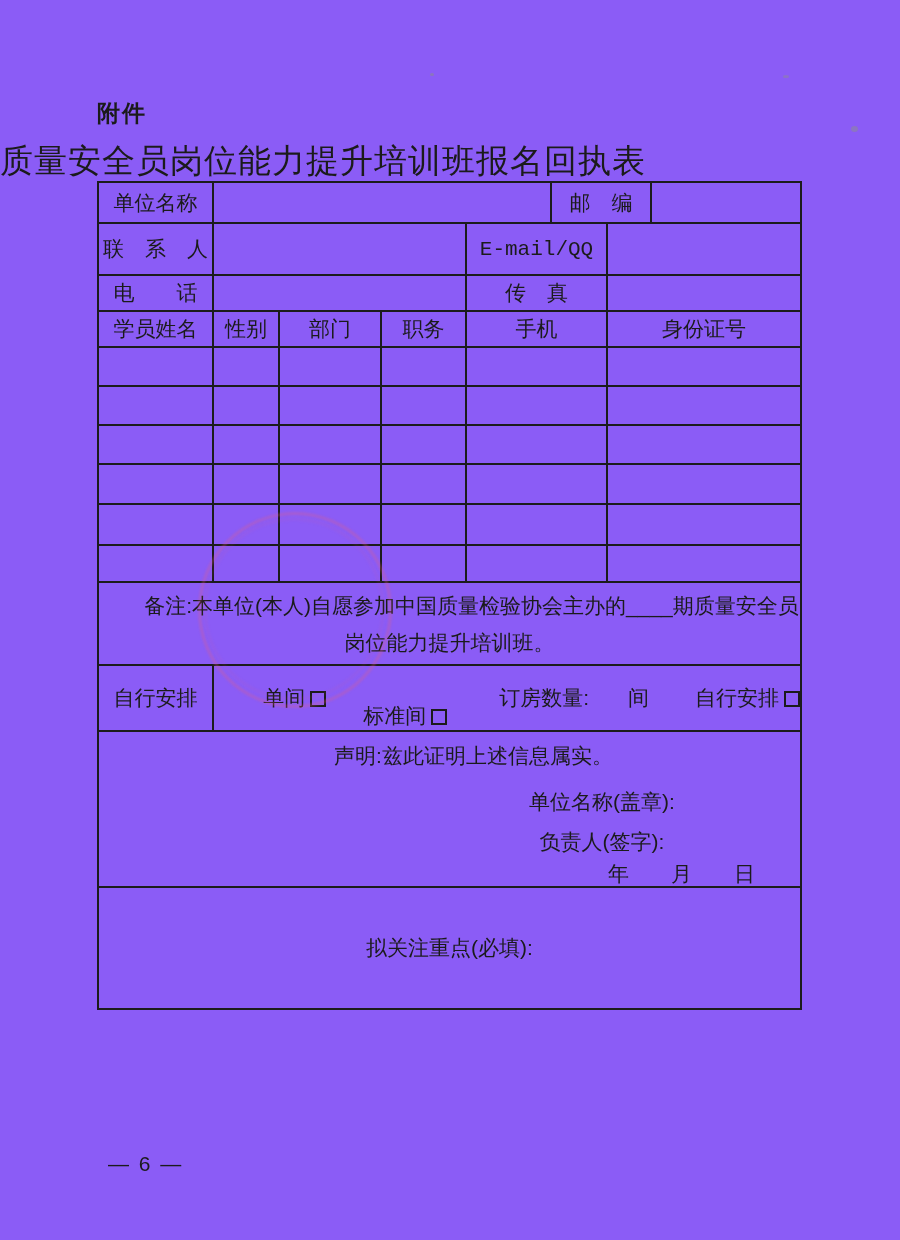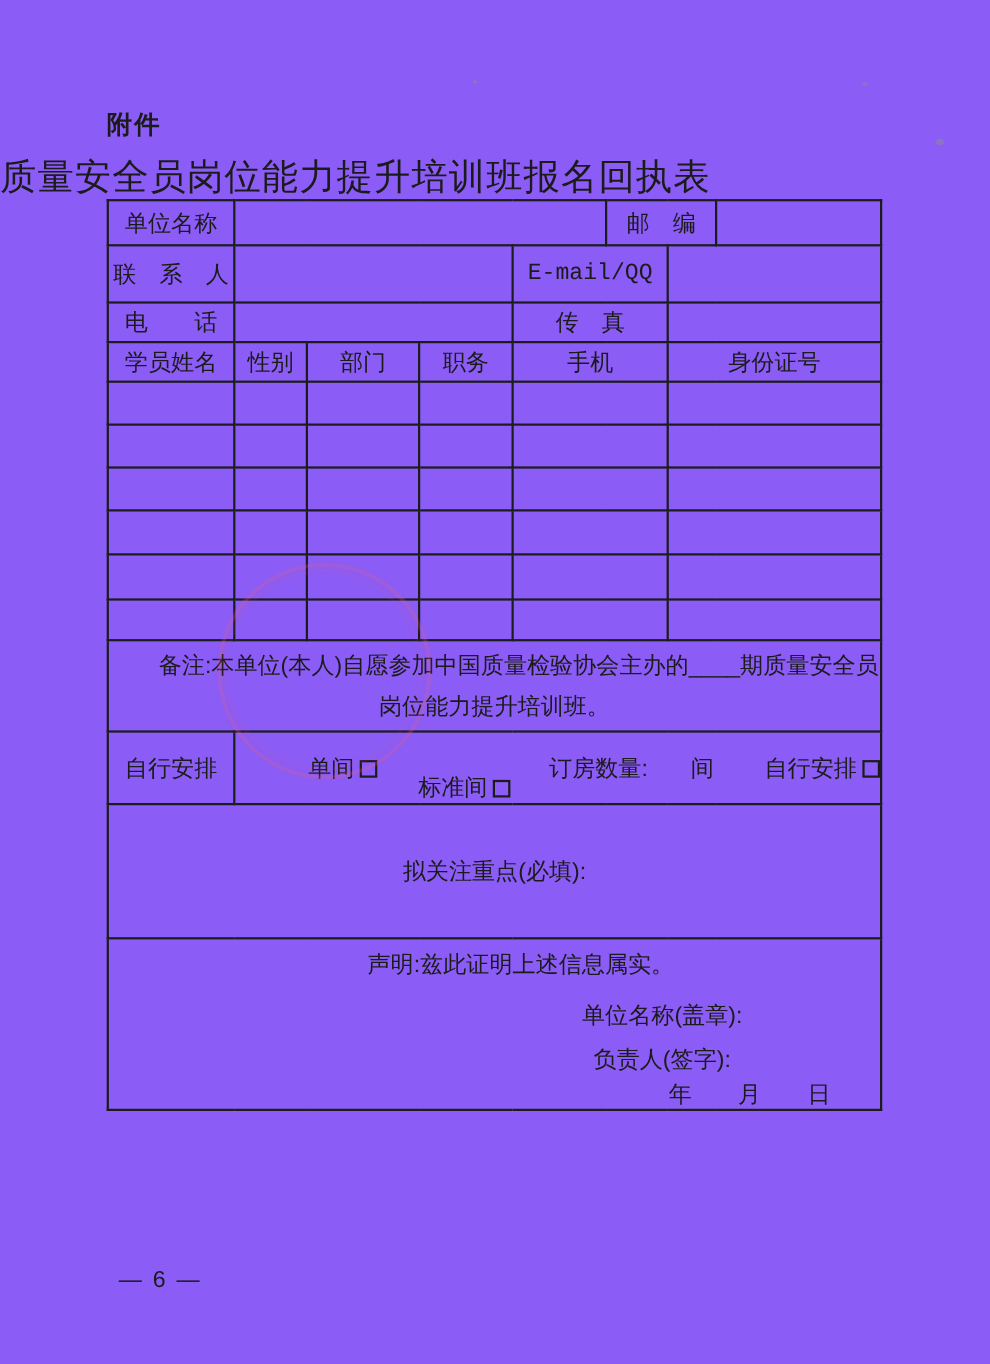--- a/index.html
+++ b/index.html
@@ -44,21 +44,21 @@
   .decl-seal { margin:21px 0 0 305px; line-height:25px; }
   .decl-sign { margin:15px 0 0 305px; line-height:25px; }
   .decl-date { margin-top:7px; text-align:right; padding-right:45px; line-height:25px; }
   .accom-wrap {
     display:flex; align-items:center; text-align:left;
     padding-left:14px;
     justify-content:flex-end;
   }
   .accom-item { white-space:nowrap; }
   .gap-a { margin-left:37px;margin-top:36px; }
-  .gap-b { margin-left:35px; }
+  .gap-b { margin-left:52px; }
   .gap-c { margin-left:39px; }
   .gap-d { margin-left:46px; }
   .cb {
     display:inline-block; width:16px; height:16px;
     border:2px solid #1b1b1b; vertical-align:-2px; margin-left:5px;
     background:transparent;
   }
   .footer {
     position:absolute; left:97px; top:1027px; width:716px;
     font-size:21.5px;
@@ -198,34 +198,34 @@
         <div class="accom-wrap">
           <span class="accom-item"><span>单间</span><span class="cb"></span></span>
           <span class="accom-item gap-a"><span>标准间</span><span class="cb"></span></span>
           <span class="accom-item gap-b">订房数量:</span>
           <span class="accom-item gap-c">间</span>
           <span class="accom-item gap-d"><span>自行安排</span><span class="cb"></span></span>
         </div>
       </td>
     </tr>
 
-    <tr style="height:122px">
-      <td colspan="8" class="focus-cell">
-        <span>拟关注重点(必填):</span>
-      </td>
-    </tr>
-
     <tr style="height:153px">
       <td colspan="8" class="decl-cell">
         <div class="decl-stmt">声明:兹此证明上述信息属实。</div>
         <div class="decl-seal">单位名称(盖章):</div>
         <div class="decl-sign">负责人(签字):</div>
         <div class="decl-date">年　　月　　日</div>
       </td>
     </tr>
+
+    <tr style="height:122px">
+      <td colspan="8" class="focus-cell">
+        <span>拟关注重点(必填):</span>
+      </td>
+    </tr>
   </tbody>
     </table>
 
   <div class="stamp"></div>
   <div class="stamp-inner"></div>
 
   <div class="speck speck1"></div>
   <div class="speck speck2"></div>
   <div class="speck speck3"></div>
 

